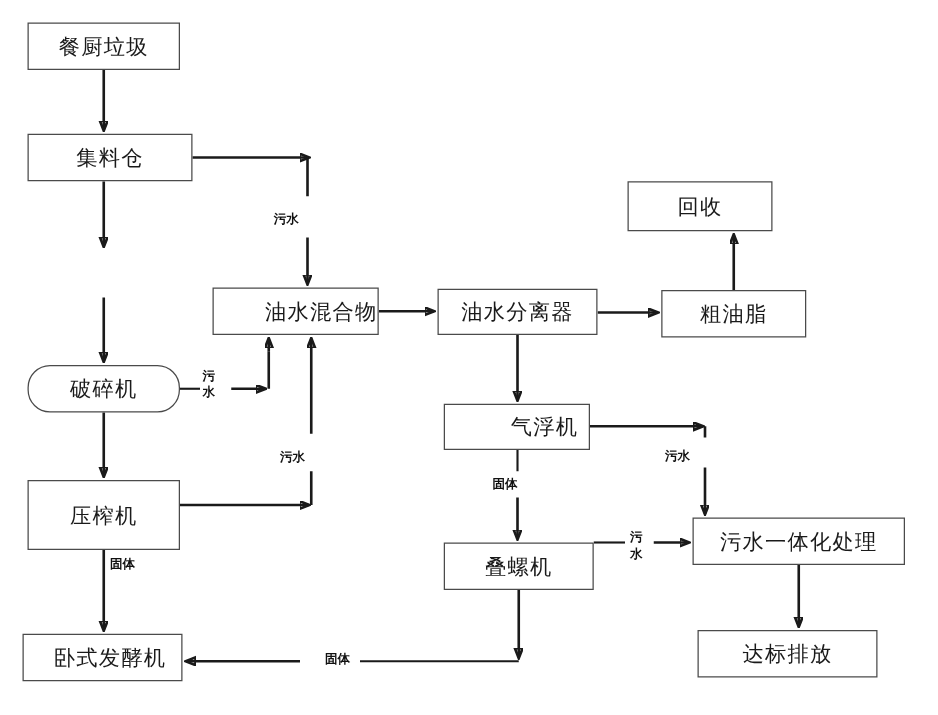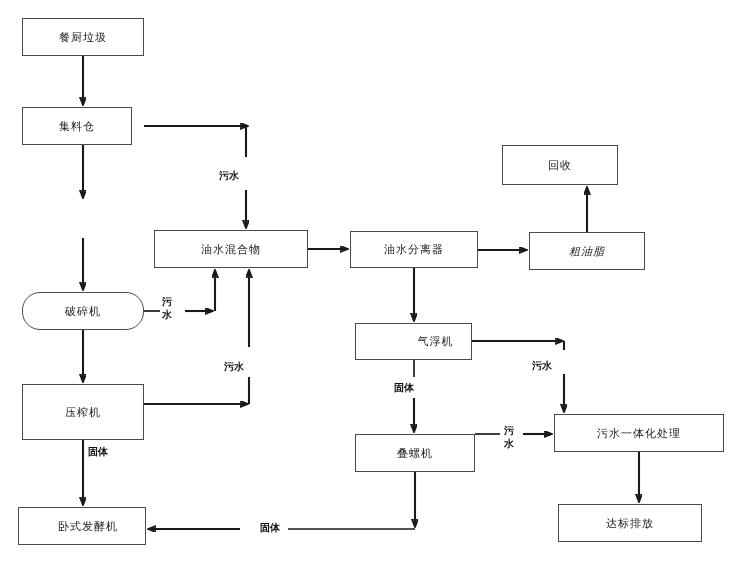--- a/index.html
+++ b/index.html
@@ -17,21 +17,21 @@
   }
   .node {
     position: absolute;
     box-sizing: border-box;
     border: 1.6px solid #4a4a4a;
     background: #ffffff;
     display: flex;
     align-items: center;
     justify-content: center;
     color: #1a1a1a;
-    font-size: 11px;
+    font-size: 17px;
     letter-spacing: 1px;
     white-space: nowrap;
   }
   .edge-label {
     position: absolute;
     font-size: 10px;
     font-weight: bold;
     color: #111111;
     letter-spacing: 0px;
     line-height: 1.25;
@@ -112,58 +112,58 @@
 
     <path d="M415,472 L415,526" marker-end="url(#arrow)"></path>
     <path d="M415,529 L288,529" class="thin"></path>
     <path d="M240,529 L149,529" marker-end="url(#arrow)"></path>
   </svg>
 
   <div class="node" style="left:22px; top:18px; width:122px; height:38px;">
     <span>餐厨垃圾</span>
   </div>
 
-  <div class="node" style="left:22px; top:107px; width:110px; height:38px;">
+  <div class="node" style="left:22px; top:107px; width:132px; height:38px;">
     <span>集料仓</span>
   </div>
 
 
   <div class="node" style="left:22px; top:292px; width:122px; height:38px;border-radius:18px;">
     <span>破碎机</span>
   </div>
 
   <div class="node" style="left:22px; top:384px; width:122px; height:56px;">
     <span>压榨机</span>
   </div>
 
   <div class="node" style="left:18px; top:507px; width:128px; height:38px;padding-left:12px;">
     <span>卧式发酵机</span>
   </div>
 
-  <div class="node" style="left:154px; top:230px; width:154px; height:38px;">
+  <div class="node" style="left:170px; top:230px; width:133px; height:38px;justify-content:flex-end;">
     <span>油水混合物</span>
   </div>
 
   <div class="node" style="left:350px; top:231px; width:128px; height:37px;">
     <span>油水分离器</span>
   </div>
 
   <div class="node" style="left:355px; top:323px; width:117px; height:37px;padding-left:44px;">
     <span>气浮机</span>
   </div>
 
   <div class="node" style="left:355px; top:434px; width:120px; height:38px;">
     <span>叠螺机</span>
   </div>
 
   <div class="node" style="left:502px; top:145px; width:116px; height:40px;">
     <span>回收</span>
   </div>
 
-  <div class="node" style="left:529px; top:232px; width:116px; height:38px;font-style:italic;">
+  <div class="node" style="left:529px; top:232px; width:116px; height:38px;">
     <span>粗油脂</span>
   </div>
 
   <div class="node" style="left:554px; top:414px; width:170px; height:38px;">
     <span>污水一体化处理</span>
   </div>
 
   <div class="node" style="left:558px; top:504px; width:144px; height:38px;">
     <span>达标排放</span>
   </div>

